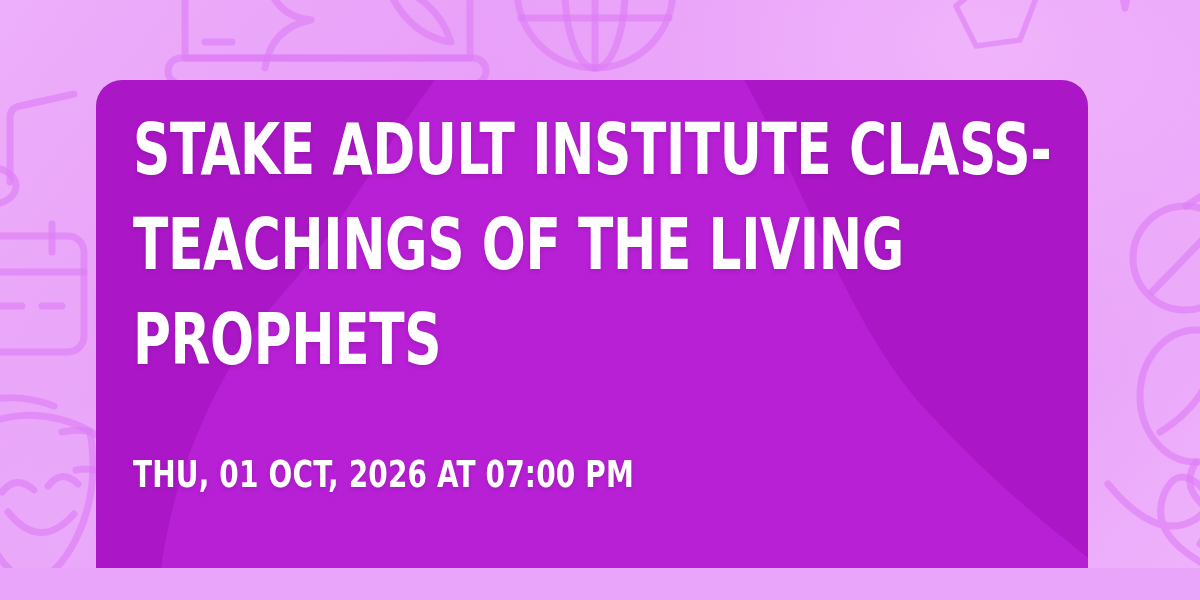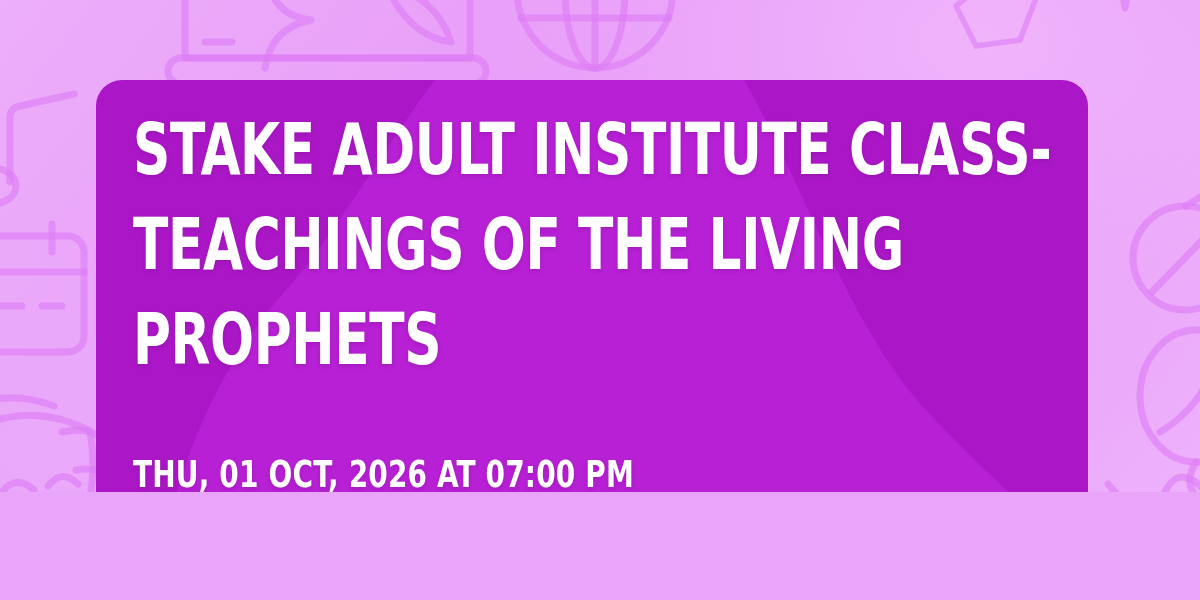--- a/index.html
+++ b/index.html
@@ -9,21 +9,21 @@
     width:1200px;
     height:600px;
     overflow:hidden;
     background:#e8a5f9;
     font-family:"Liberation Sans", sans-serif;
   }
 
   #banner {
     position:relative;
     width:1200px;
-    height:492px;
+    height:568px;
     overflow:hidden;
     background:
       radial-gradient(ellipse 820px 560px at 82% 8%,  #f0b4fb 0%, rgba(240,180,251,0) 62%),
       radial-gradient(ellipse 700px 620px at 6% 96%,  #eaa9fa 0%, rgba(234,169,250,0) 60%),
       linear-gradient(128deg, #edaefa 0%, #e79cf8 42%, #e79df8 70%, #eeb2fb 100%);
   }
 
   
   #bg-pattern {
     position:absolute;

